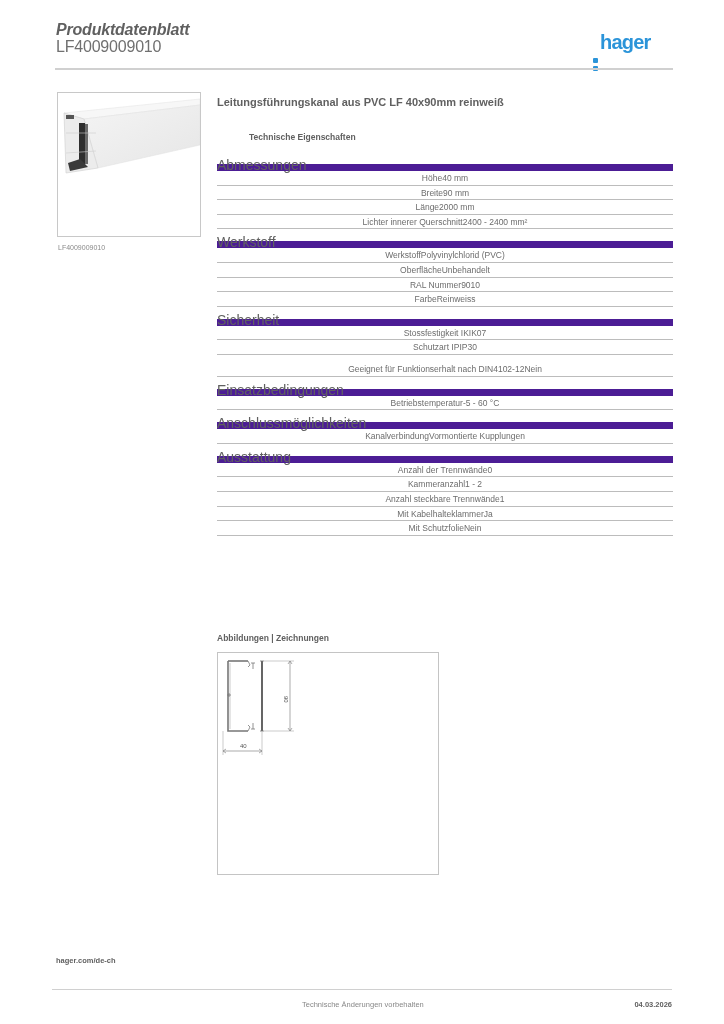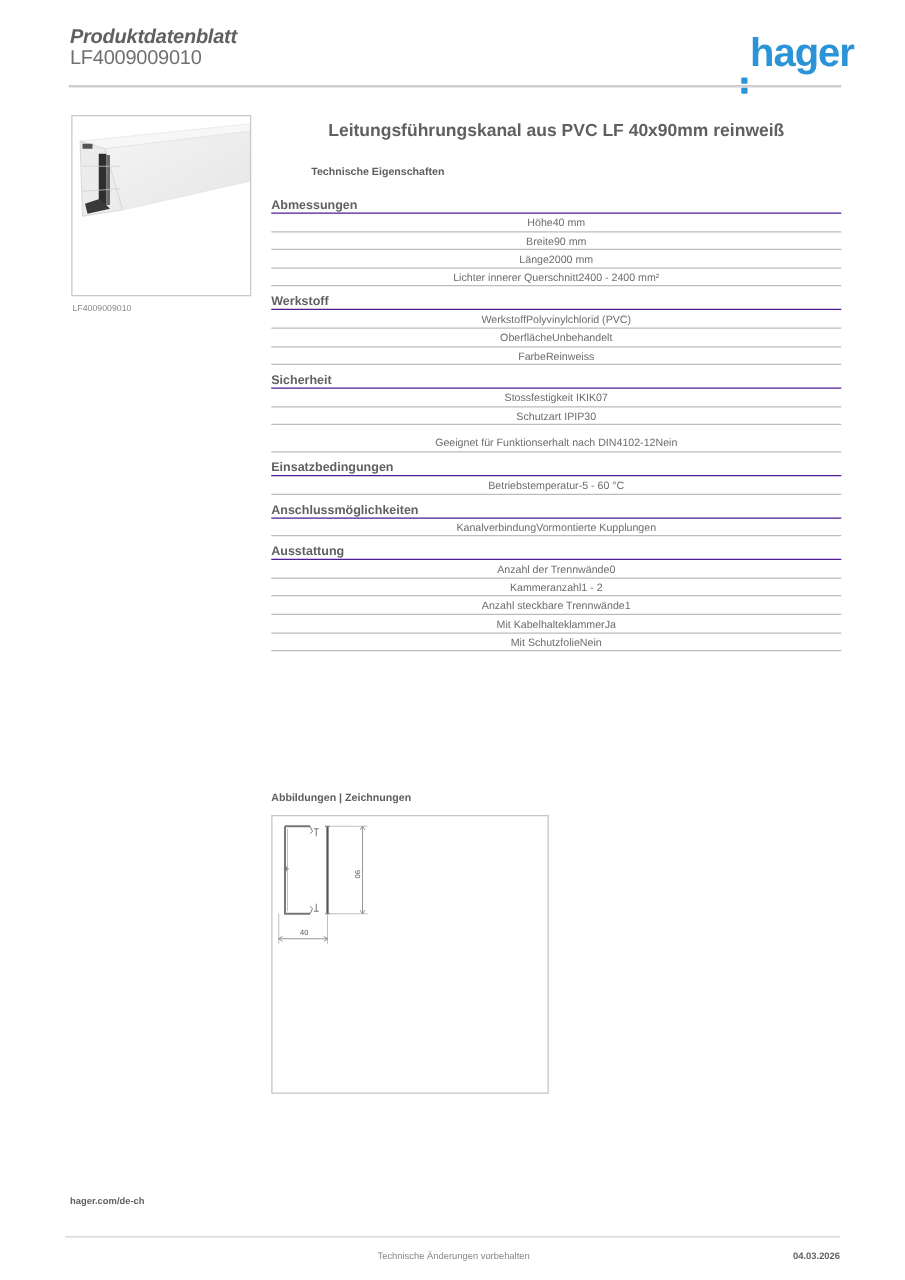--- a/index.html
+++ b/index.html
@@ -3,35 +3,35 @@
   <meta charset="utf-8">
   <style>
     * { margin: 0; padding: 0; box-sizing: border-box; }
     html, body { width: 724px; height: 1024px; background: #ffffff; overflow: hidden; }
     body { position: relative; font-family: "Liberation Sans", sans-serif; color: #555; }
 
     .header-title { position: absolute; left: 56px; top: 21px; font-size: 16px; font-weight: bold; color: #606060; letter-spacing: -0.2px; font-style: italic; }
     .header-code { position: absolute; left: 56px; top: 38px; font-size: 16px; color: #707070; letter-spacing: -0.2px; }
     .header-rule { position: absolute; left: 55px; top: 68px; width: 618px; height: 2px; background: #d0d0d0; }
 
-    .logo { position: absolute; left: 593px; top: 29px; height: 26px; font-size: 32px; font-weight: bold; color: #2b94d9; letter-spacing: -0.8px; line-height: 26px; }
+    .logo { position: absolute; left: 593px; top: 29px; height: 26px; font-size: 20px; font-weight: bold; color: #2b94d9; letter-spacing: -0.8px; line-height: 26px; }
     .logo .colon { display: inline-block; width: 6px; position: relative; margin-right: 1px; }
     .logo .colon i { position: absolute; left: 0; width: 5px; height: 5px; background: #2b94d9; border-radius: 1px; }
     .logo .colon i.a { top: 9px; }
     .logo .colon i.b { top: 17px; }
 
     .product-image { position: absolute; left: 57px; top: 92px; width: 144px; height: 145px; border: 1px solid #c8c8c8; background: #fff; }
     .product-caption { position: absolute; left: 58px; top: 244px; font-size: 7px; color: #8a8a8a; }
 
     .main { position: absolute; left: 217px; top: 96px; width: 456px; }
-    .product-name { font-size: 14px; font-weight: bold; color: #606060; height: 36px; text-align: center; }
+    .product-name { font-size: 11px; font-weight: bold; color: #606060; height: 36px; }
     .tech-title { font-size: 8.5px; font-weight: bold; color: #606060; height: 27px; margin-left: 32px; }
 
     .section { margin-bottom: 7px; }
-    .section-title { font-size: 10px; font-weight: bold; color: #606060; height: 12px; line-height: 12px; border-bottom: 1px solid #4c1d95; }
+    .section-title { font-size: 14px; font-weight: normal; color: #606060; height: 12px; line-height: 12px; border-bottom: 7px solid #4c1d95; }
     .row { display: flex; justify-content: center; height: 14.6px; line-height: 14px; font-size: 8.5px; color: #6c6c6c; border-bottom: 1px solid #bcbcbc; }
     .row .val { text-align: right; }
 
     .drawings-title { position: absolute; left: 217px; top: 633px; font-size: 8.5px; font-weight: bold; color: #606060; }
     .drawing-box { position: absolute; left: 217px; top: 652px; width: 222px; height: 223px; border: 1px solid #c4c4c4; background: #fff; }
 
     .footer-rule { position: absolute; left: 52px; top: 989px; width: 620px; height: 1px; background: #d0d0d0; }
     .footer-left { position: absolute; left: 56px; top: 956px; font-size: 7.5px; font-weight: bold; color: #606060; }
     .footer-center { position: absolute; left: 302px; top: 1000px; font-size: 7.5px; color: #888; }
     .footer-right { position: absolute; right: 52px; top: 1000px; font-size: 7.5px; font-weight: bold; color: #606060; }
@@ -102,20 +102,24 @@
     <div class="section-title">Werkstoff</div>
     <div class="row">
         <span>Werkstoff</span>
         <span class="val">Polyvinylchlorid (PVC)</span>
       </div>
     <div class="row">
         <span>Oberfläche</span>
         <span class="val">Unbehandelt</span>
       </div>
     <div class="row">
+        <span>RAL Nummer</span>
+        <span class="val">9010</span>
+      </div>
+    <div class="row">
         <span>Farbe</span>
         <span class="val">Reinweiss</span>
       </div>
   </div>
 
   <div class="section">
     <div class="section-title">Sicherheit</div>
     <div class="row">
         <span>Stossfestigkeit IK</span>
         <span class="val">IK07</span>

